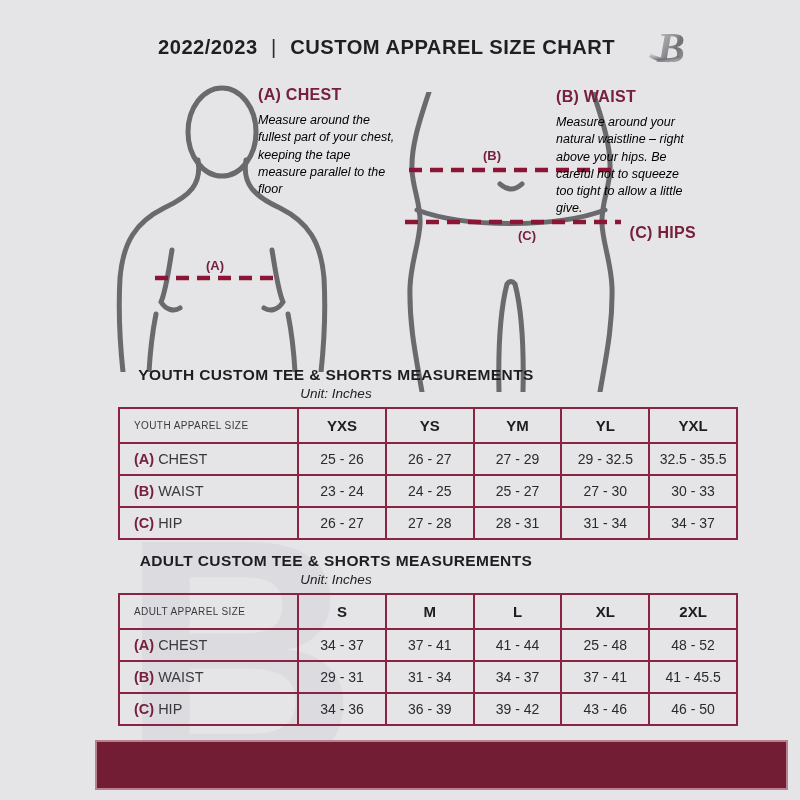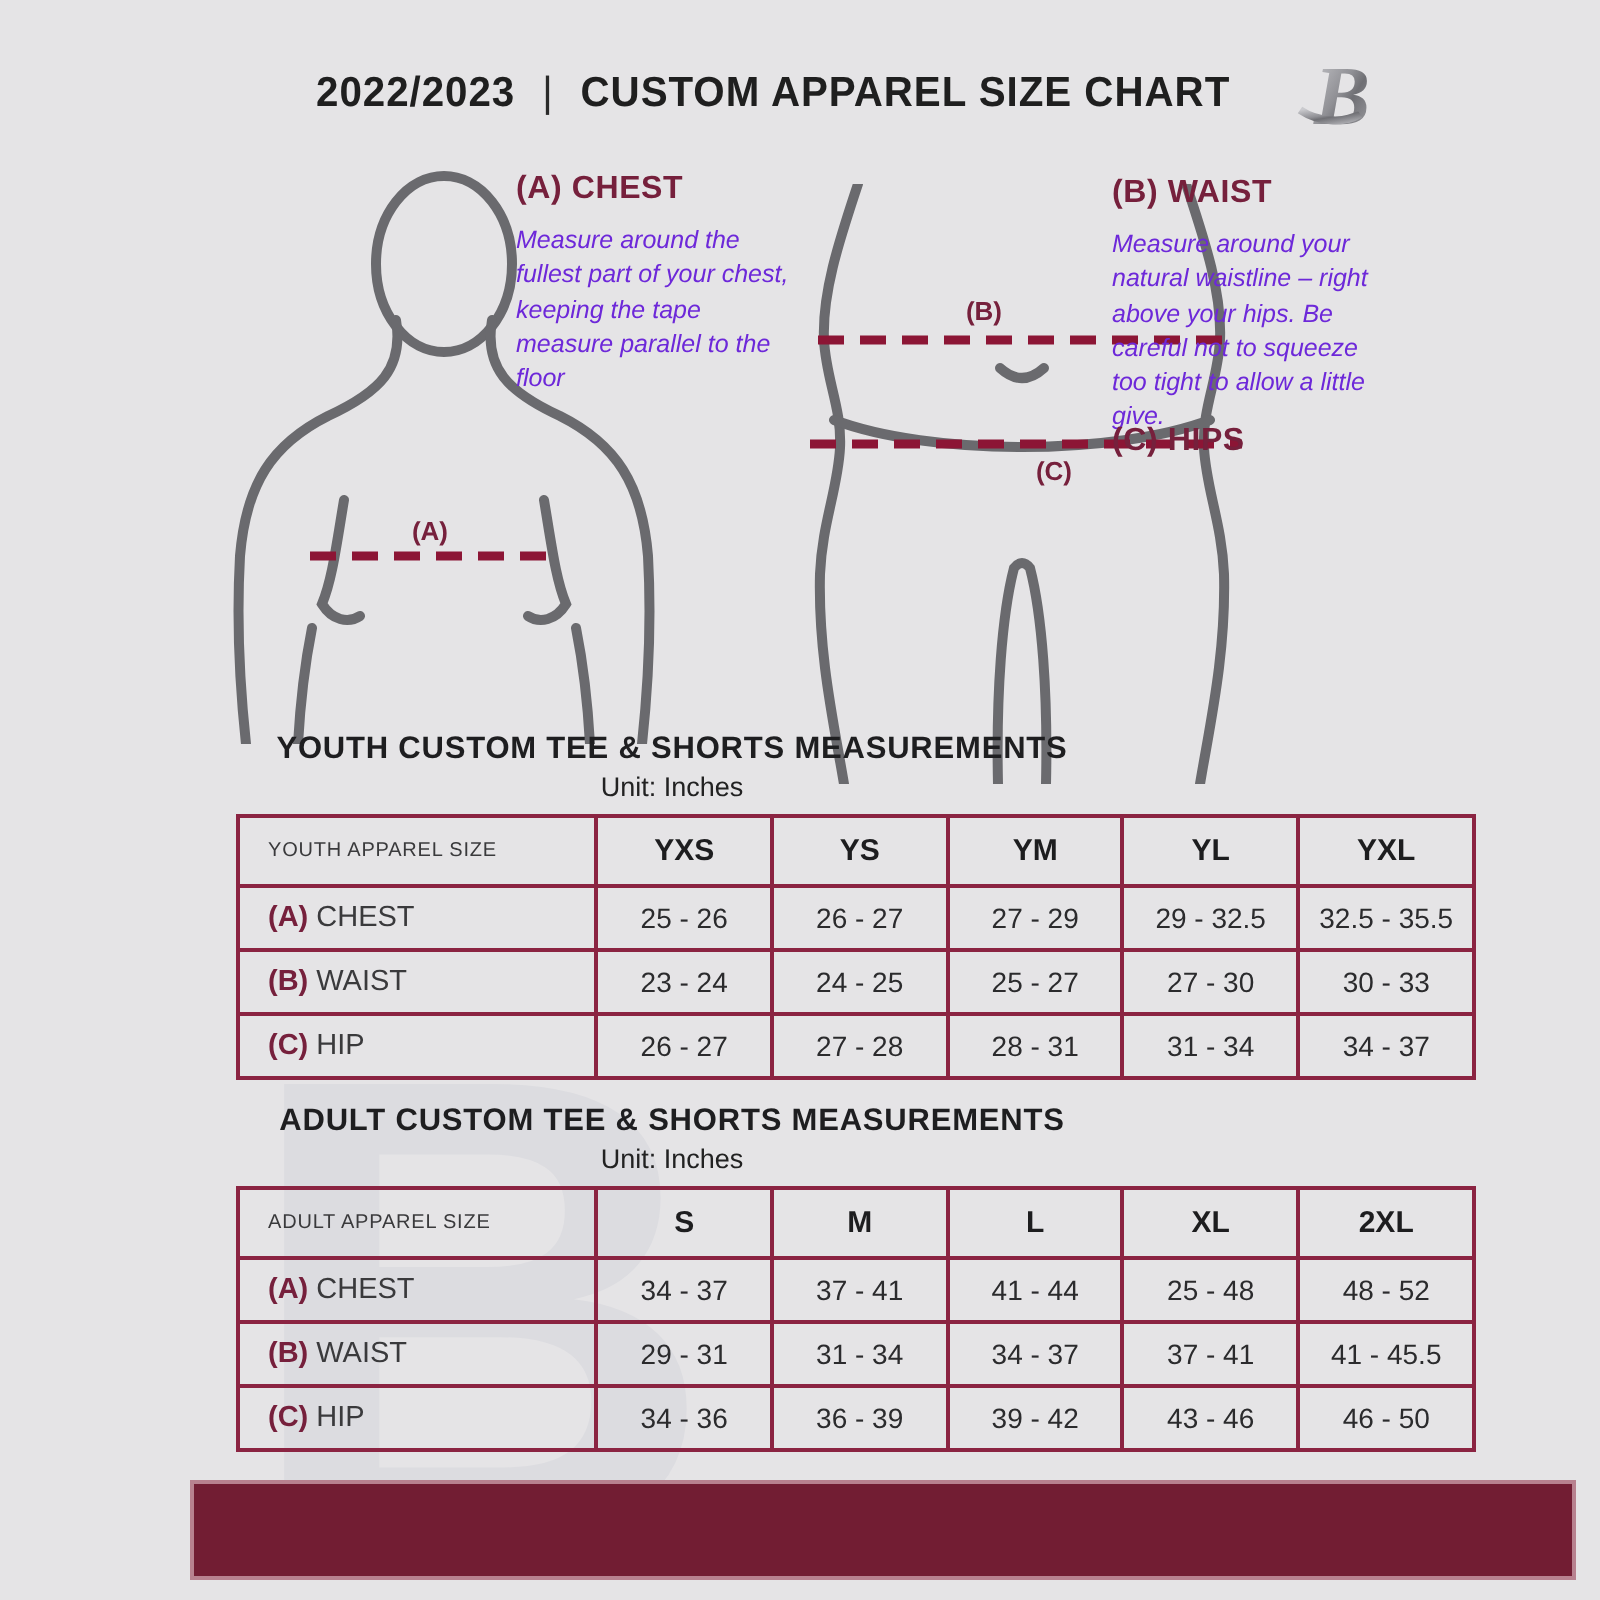--- a/index.html
+++ b/index.html
@@ -33,38 +33,38 @@
   .fig{position:absolute;}
   .fig-upper{left:110px;top:2px;}
   .fig-lower{left:395px;top:12px;}
   .instr{position:absolute;}
   .instr h3{
     margin:0 0 8px 0;font-size:16px;font-weight:bold;color:#76203c;
     letter-spacing:.3px;
   }
   .instr p{
     margin:0;font-size:12.5px;line-height:1.38;font-style:italic;
-    color:#6d28d9;
+    color:#000000;
   }
   .instr-a{left:258px;top:6px;width:138px;}
   .instr-b{left:556px;top:8px;width:132px;}
-  .instr-c{left:556px;top:132px;width:140px;}
+  .instr-c{left:556px;top:144px;width:140px;text-align:right;}
   
   .watermark{
     position:absolute;left:120px;top:490px;
     font-size:330px;font-weight:bold;color:#dcdce0;
     line-height:1;z-index:0;user-select:none;
   }
   .tables{position:absolute;left:0;top:366px;width:672px;z-index:1;}
   .section-title{
     margin:0;text-align:center;font-size:15.5px;font-weight:bold;
     color:#1e1e20;letter-spacing:.4px;
   }
   .unit{
-    text-align:center;font-size:13.5px;color:#222;
+    text-align:center;font-size:13.5px;font-style:italic;color:#222;
     margin:2px 0 6px 0;
   }
   table.size{
     width:620px;margin:0 0 0 118px;
     border-collapse:collapse;table-layout:fixed;
     background:transparent;
   }
   table.size th,table.size td{
     border:2px solid #8b2442;
     background:transparent;

